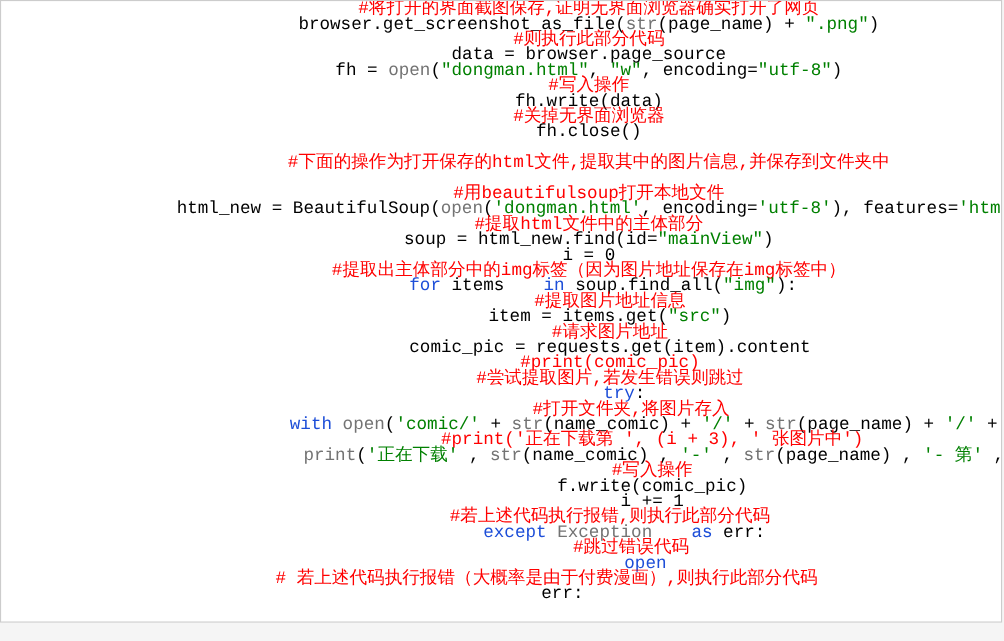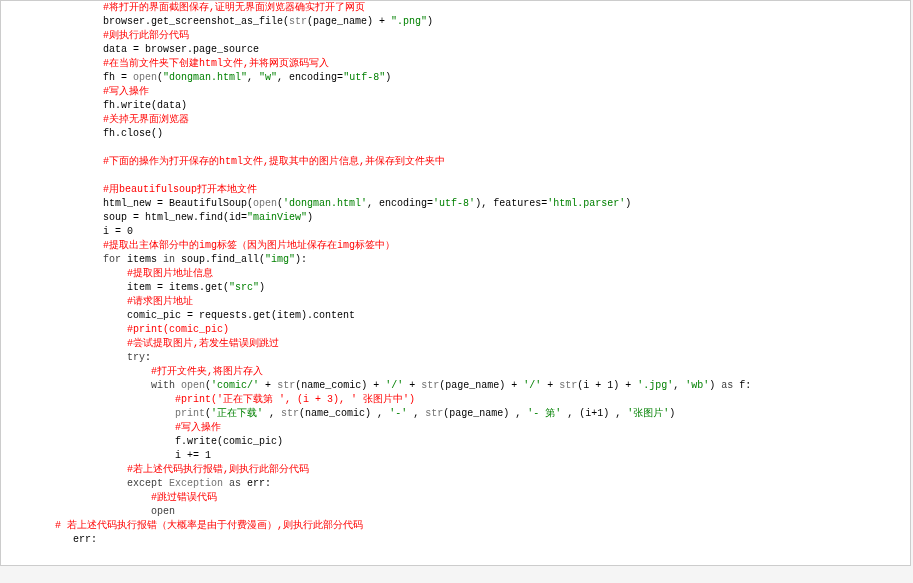--- a/index.html
+++ b/index.html
@@ -10,49 +10,50 @@
     height: 583px;
     overflow: hidden;
   }
   .code-area {
     background: #ffffff;
     border: 1px solid #ccc;
     width: 903px;
     height: 564px;
     padding: 0 0 0 6px;
     font-family: "Courier New", Consolas, monospace;
-    font-size: 10px;
+    font-size: 16px;
     line-height: 14px;
     white-space: pre;
     color: #000;
     overflow: hidden;
+    text-align: center;
   }
   .cm  { color: #ff0000; }  
-  .kw  { color: #404040; }  
+  .kw  { color: #1d4ed8; margin-left: 26px; }  
   .st  { color: #008000; }  
   .fn  { color: #737373; }  
 </style>
 </head>
 <body>
 
 <div class="code-area"><div id="code-content">                <span class="cm">#将打开的界面截图保存,证明无界面浏览器确实打开了网页</span>
                 browser.get_screenshot_as_file(<span class="fn">str</span>(page_name) + <span class="st">".png"</span>)
                 <span class="cm">#则执行此部分代码</span>
                 data = browser.page_source
-                <span class="cm">#在当前文件夹下创建html文件,并将网页源码写入</span>
                 fh = <span class="fn">open</span>(<span class="st">"dongman.html"</span>, <span class="st">"w"</span>, encoding=<span class="st">"utf-8"</span>)
                 <span class="cm">#写入操作</span>
                 fh.write(data)
                 <span class="cm">#关掉无界面浏览器</span>
                 fh.close()
 
                 <span class="cm">#下面的操作为打开保存的html文件,提取其中的图片信息,并保存到文件夹中</span>
 
                 <span class="cm">#用beautifulsoup打开本地文件</span>
                 html_new = BeautifulSoup(<span class="fn">open</span>(<span class="st">'dongman.html'</span>, encoding=<span class="st">'utf-8'</span>), features=<span class="st">'html.parser'</span>)
+                <span class="cm">#提取html文件中的主体部分</span>
                 soup = html_new.find(id=<span class="st">"mainView"</span>)
                 i = 0
                 <span class="cm">#提取出主体部分中的img标签（因为图片地址保存在img标签中）</span>
                 <span class="kw">for</span> items <span class="kw">in</span> soup.find_all(<span class="st">"img"</span>):
                     <span class="cm">#提取图片地址信息</span>
                     item = items.get(<span class="st">"src"</span>)
                     <span class="cm">#请求图片地址</span>
                     comic_pic = requests.get(item).content
                     <span class="cm">#print(comic_pic)</span>
                     <span class="cm">#尝试提取图片,若发生错误则跳过</span>

